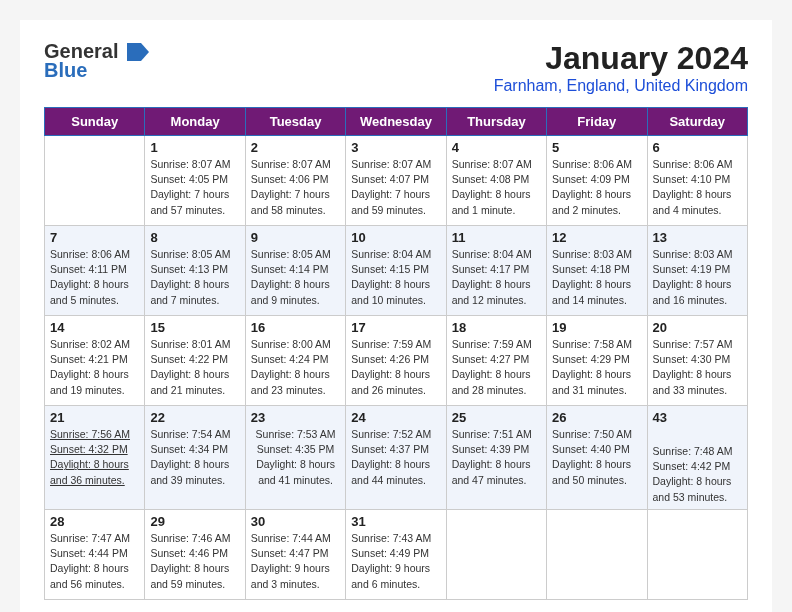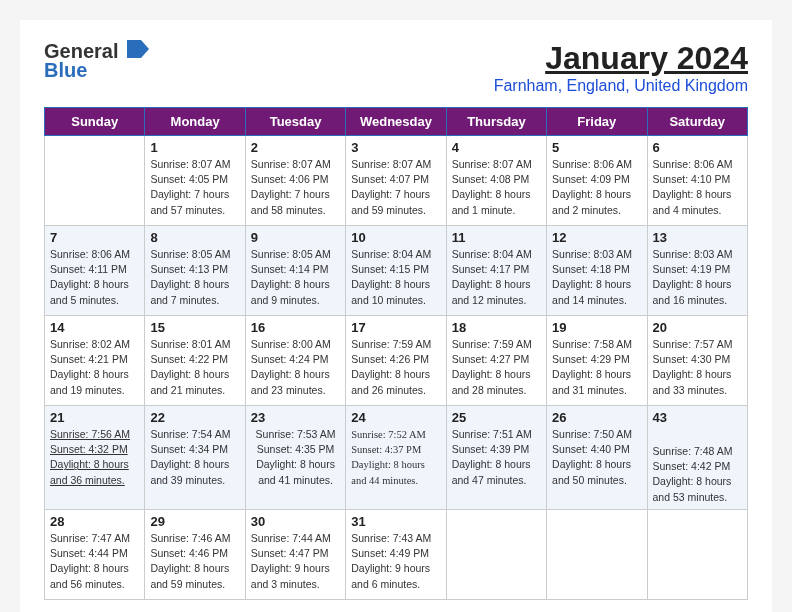--- a/index.html
+++ b/index.html
@@ -25,21 +25,20 @@
       flex-direction: column;
       align-items: flex-start;
     }
     .title-block {
       text-align: right;
     }
     .title-block h1 {
       font-size: 32px;
       font-weight: bold;
       color: #222;
-      text-decoration: underline;
     }
     .title-block h2 {
       font-size: 16px;
       font-weight: normal;
       color: #1d4ed8;
     }
     .calendar-table {
       width: 100%;
       border-collapse: collapse;
       font-size: 11px;
@@ -79,21 +78,21 @@
     .empty-cell {
       background: #fff !important;
     }
   </style>
 </head>
 <body>
 
 <div class="page">
   <div class="header">
     <div class="logo">
-      <div style="display:flex;gap:8px;">
+      <div style="display:flex;align-items:center;gap:8px;">
         <span style="font-size:20px;font-weight:bold;color:#333;">General</span>
         <svg width="22" height="18" viewBox="0 0 22 18" style="margin:0 1px;">
           <polygon points="0,0 14,0 22,9 14,18 0,18" fill="#2a6dbb"></polygon>
         </svg>
       </div>
       <span style="font-size:20px;font-weight:bold;color:#2a6dbb;margin-top:-4px;">Blue</span>
     </div>
     <div class="title-block">
       <h1>January 2024</h1>
       <h2>Farnham, England, United Kingdom</h2>
@@ -277,21 +276,21 @@
           </td>
           <td>
             <span class="day-number">23</span>
             <div class="day-info" style="white-space: pre-line; text-align: center;">Sunrise: 7:53 AM
 Sunset: 4:35 PM
 Daylight: 8 hours
 and 41 minutes.</div>
           </td>
           <td>
             <span class="day-number">24</span>
-            <div class="day-info" style="white-space: pre-line; font-family: Liberation Serif, serif;">Sunrise: 7:52 AM
+            <div class="day-info" style="white-space: pre-line;">Sunrise: 7:52 AM
 Sunset: 4:37 PM
 Daylight: 8 hours
 and 44 minutes.</div>
           </td>
           <td>
             <span class="day-number">25</span>
             <div class="day-info" style="white-space: pre-line;">Sunrise: 7:51 AM
 Sunset: 4:39 PM
 Daylight: 8 hours
 and 47 minutes.</div>

